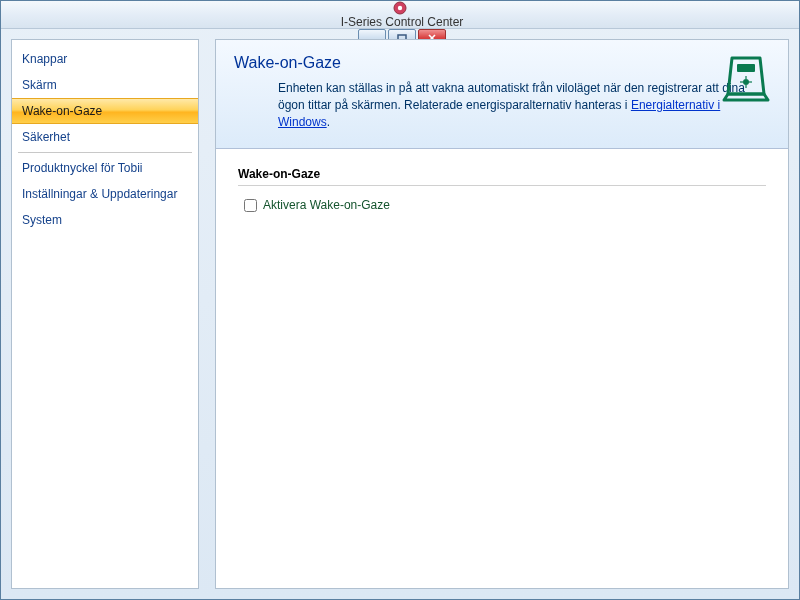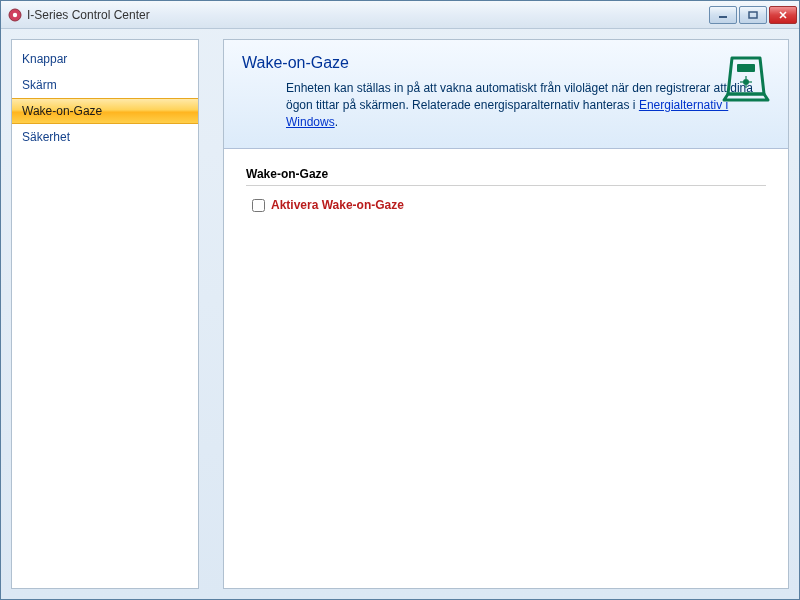--- a/index.html
+++ b/index.html
@@ -19,20 +19,21 @@
     display: flex;
     flex-direction: column;
   }
   .titlebar {
     height: 28px;
     background: linear-gradient(to bottom, #f4f8fc 0%, #e4edf7 50%, #d8e4f0 100%);
     border-bottom: 1px solid #b8c8d8;
     display: flex;
     align-items: center;
     padding: 0 2px 0 6px;
+    flex-direction: column;
   }
   .titlebar-icon {
     width: 16px;
     height: 16px;
     margin-right: 4px;
     display: inline-flex;
     align-items: center;
     justify-content: center;
   }
   .titlebar-title {
@@ -58,21 +59,21 @@
   .win-btn.close {
     background: linear-gradient(to bottom, #f09090 0%, #d84040 50%, #c82020 100%);
     border-color: #a03030;
     color: #fff;
   }
   .win-btn svg { display: block; }
   .body-area {
     flex: 1;
     padding: 10px;
     display: flex;
-    gap: 24px;
+    gap: 16px;
     justify-content: flex-end;
   }
   .sidebar {
     width: 188px;
     background: #fff;
     border: 1px solid #b0c0d0;
     padding: 4px 0;
   }
   .side-group {
     border-bottom: 1px solid #c8c8c8;
@@ -147,23 +148,22 @@
     display: flex;
     align-items: center;
     gap: 6px;
     padding-left: 6px;
   }
   .checkbox-row input {
     width: 13px;
     height: 13px;
   }
   .checkbox-row label {
-    color: #b91c1c;
-    font-size: 12px;
-    font-weight: bold;
+    color: #14532d;
+    font-size: 12px;
   }
 </style>
 </head>
 <body>
 
 <div class="window">
 
   <div class="titlebar">
     <span class="titlebar-icon">
       <svg width="14" height="14" viewBox="0 0 14 14">
@@ -193,20 +193,25 @@
 
   <div class="body-area">
 
     <div class="sidebar" id="sidebar">
         <div class="side-group">
           <div class="side-item">Knappar</div>
           <div class="side-item">Skärm</div>
           <div class="side-item selected">Wake-on-Gaze</div>
           <div class="side-item">Säkerhet</div>
         </div>
+        <div class="side-group">
+          <div class="side-item">Produktnyckel för Tobii</div>
+          <div class="side-item">Inställningar &amp; Uppdateringar</div>
+          <div class="side-item">System</div>
+        </div>
       </div>
 
     <div class="content">
       <div class="header-panel">
         <div class="header-icon">
           <svg width="56" height="56" viewBox="0 0 56 56">
             <path d="M14 8 L42 8 L46 44 L10 44 Z" fill="none" stroke="#0a7a50" stroke-width="3" stroke-linejoin="round"></path>
             <rect x="19" y="14" width="18" height="8" rx="1" fill="#0a7a50"></rect>
             <circle cx="28" cy="32" r="3" fill="#0a7a50"></circle>
             <line x1="28" y1="29" x2="28" y2="26" stroke="#0a7a50" stroke-width="1.2"></line>

